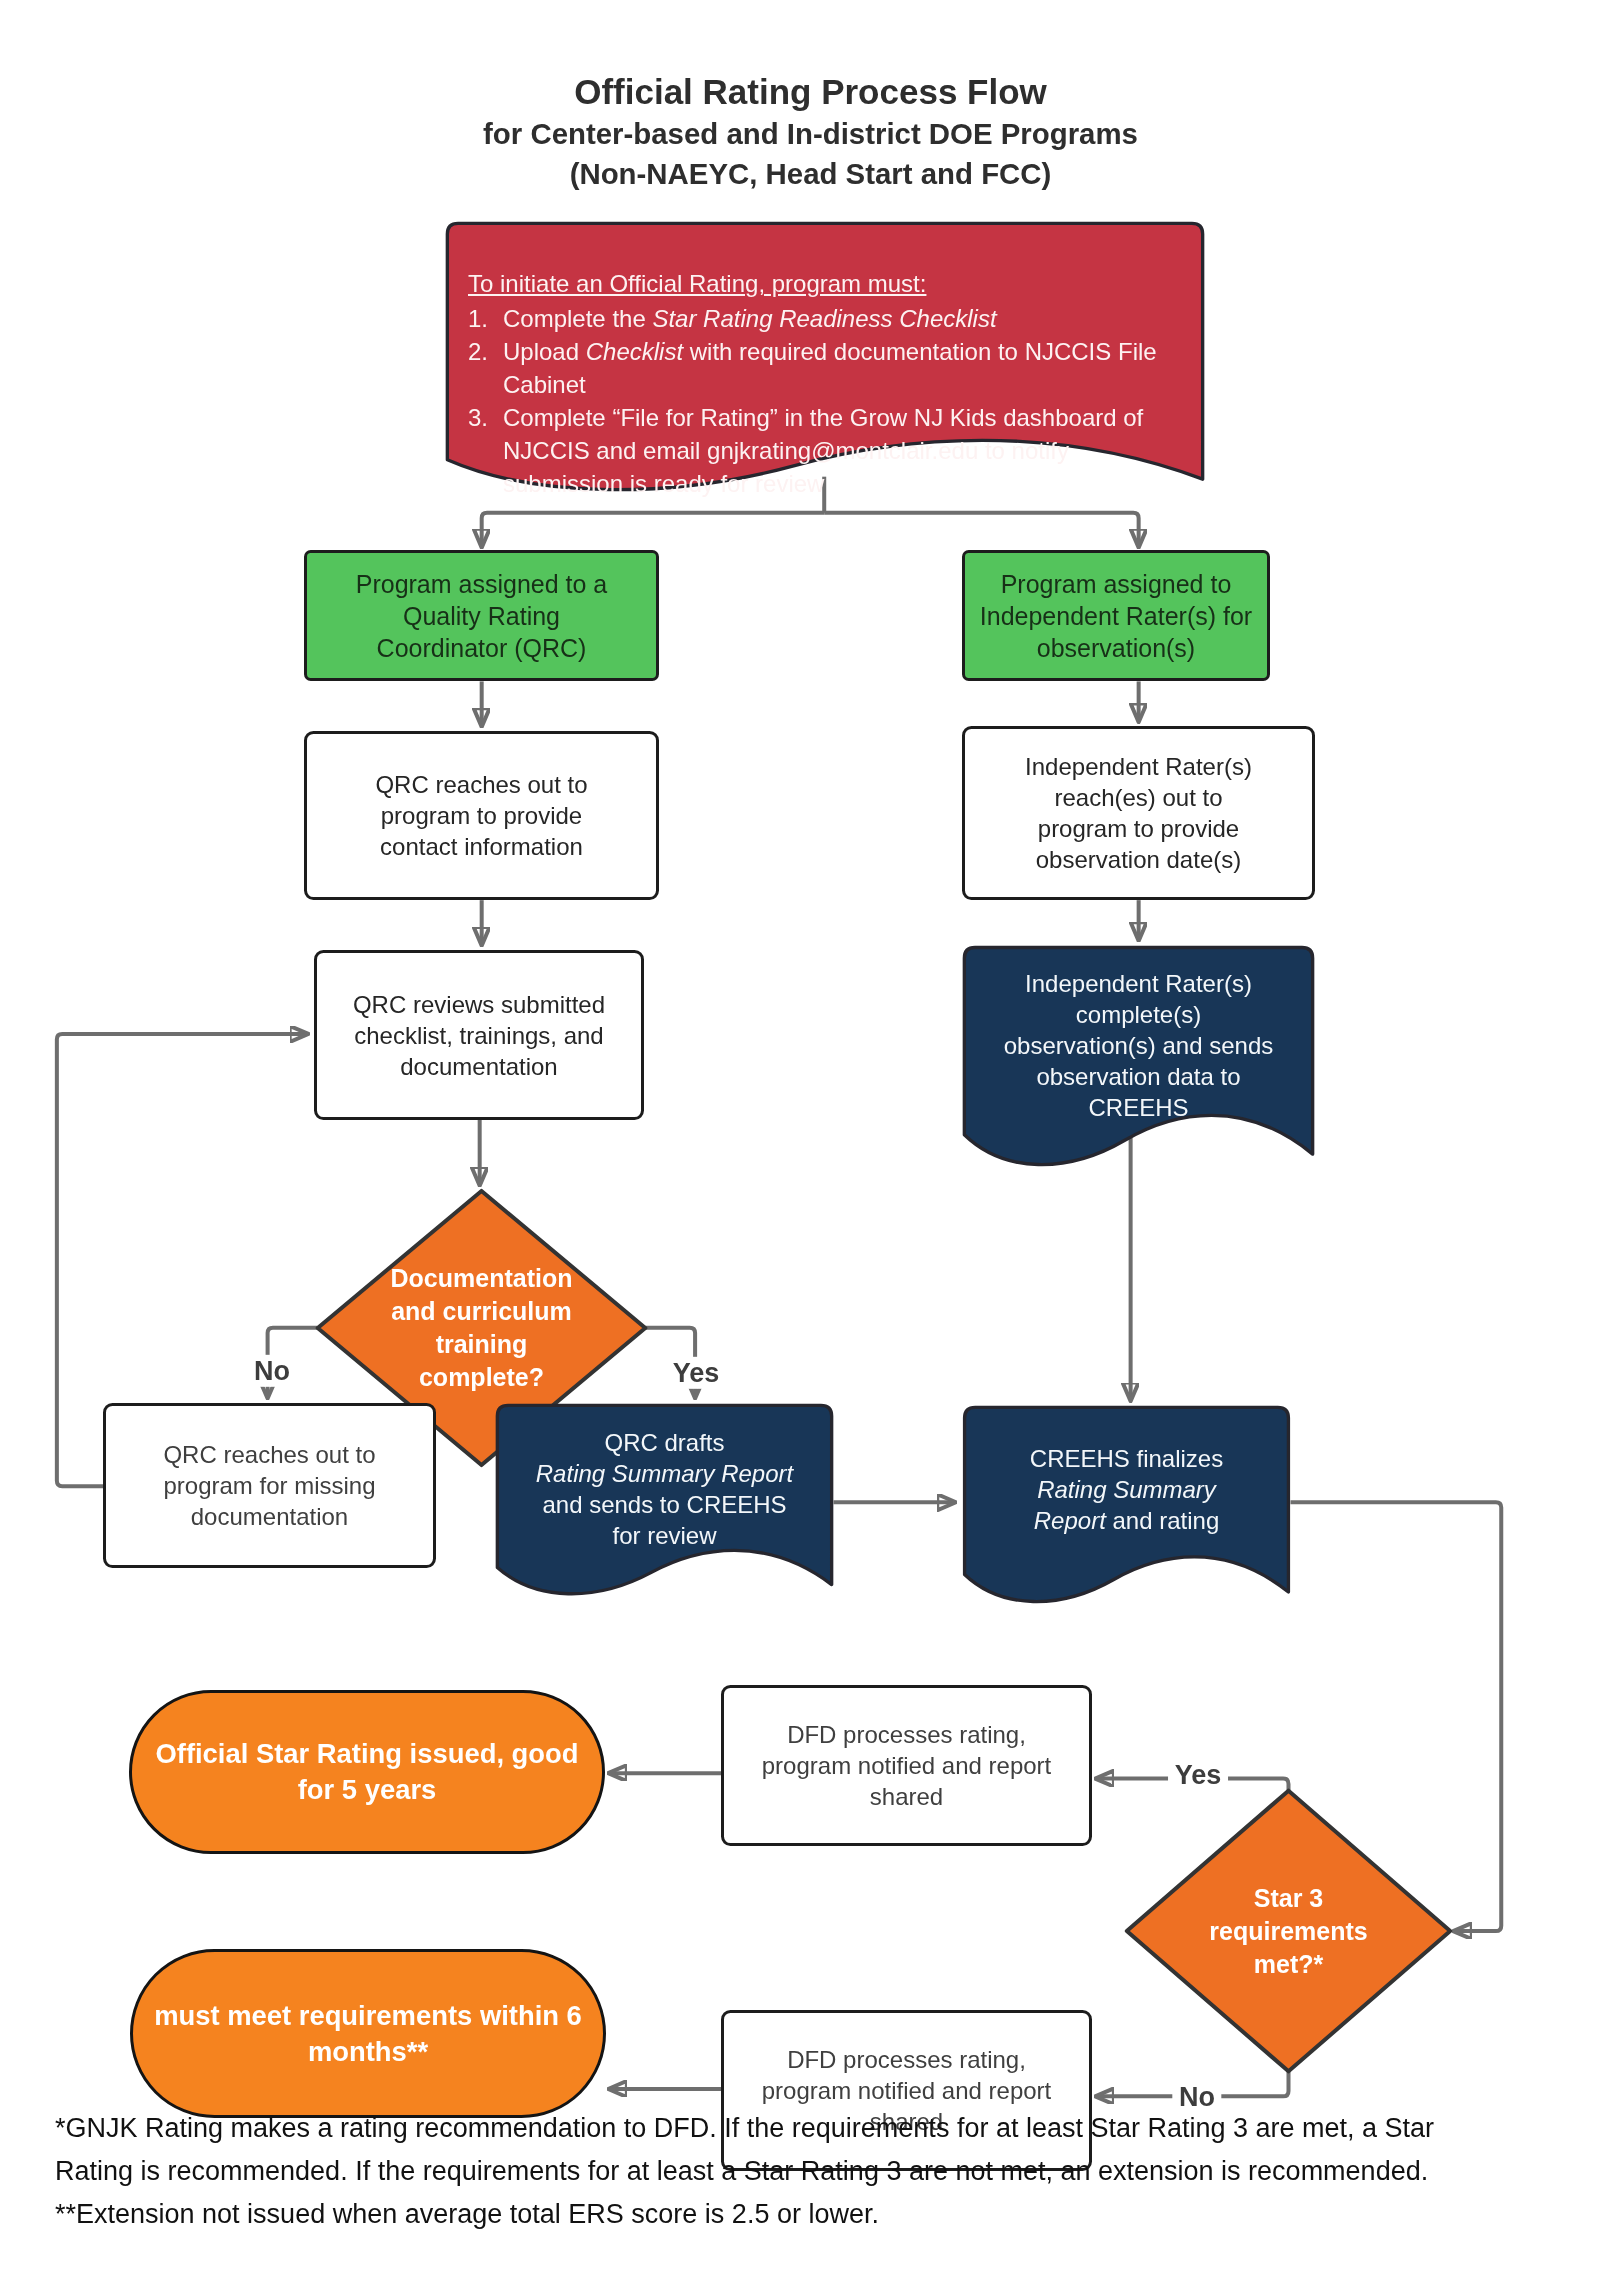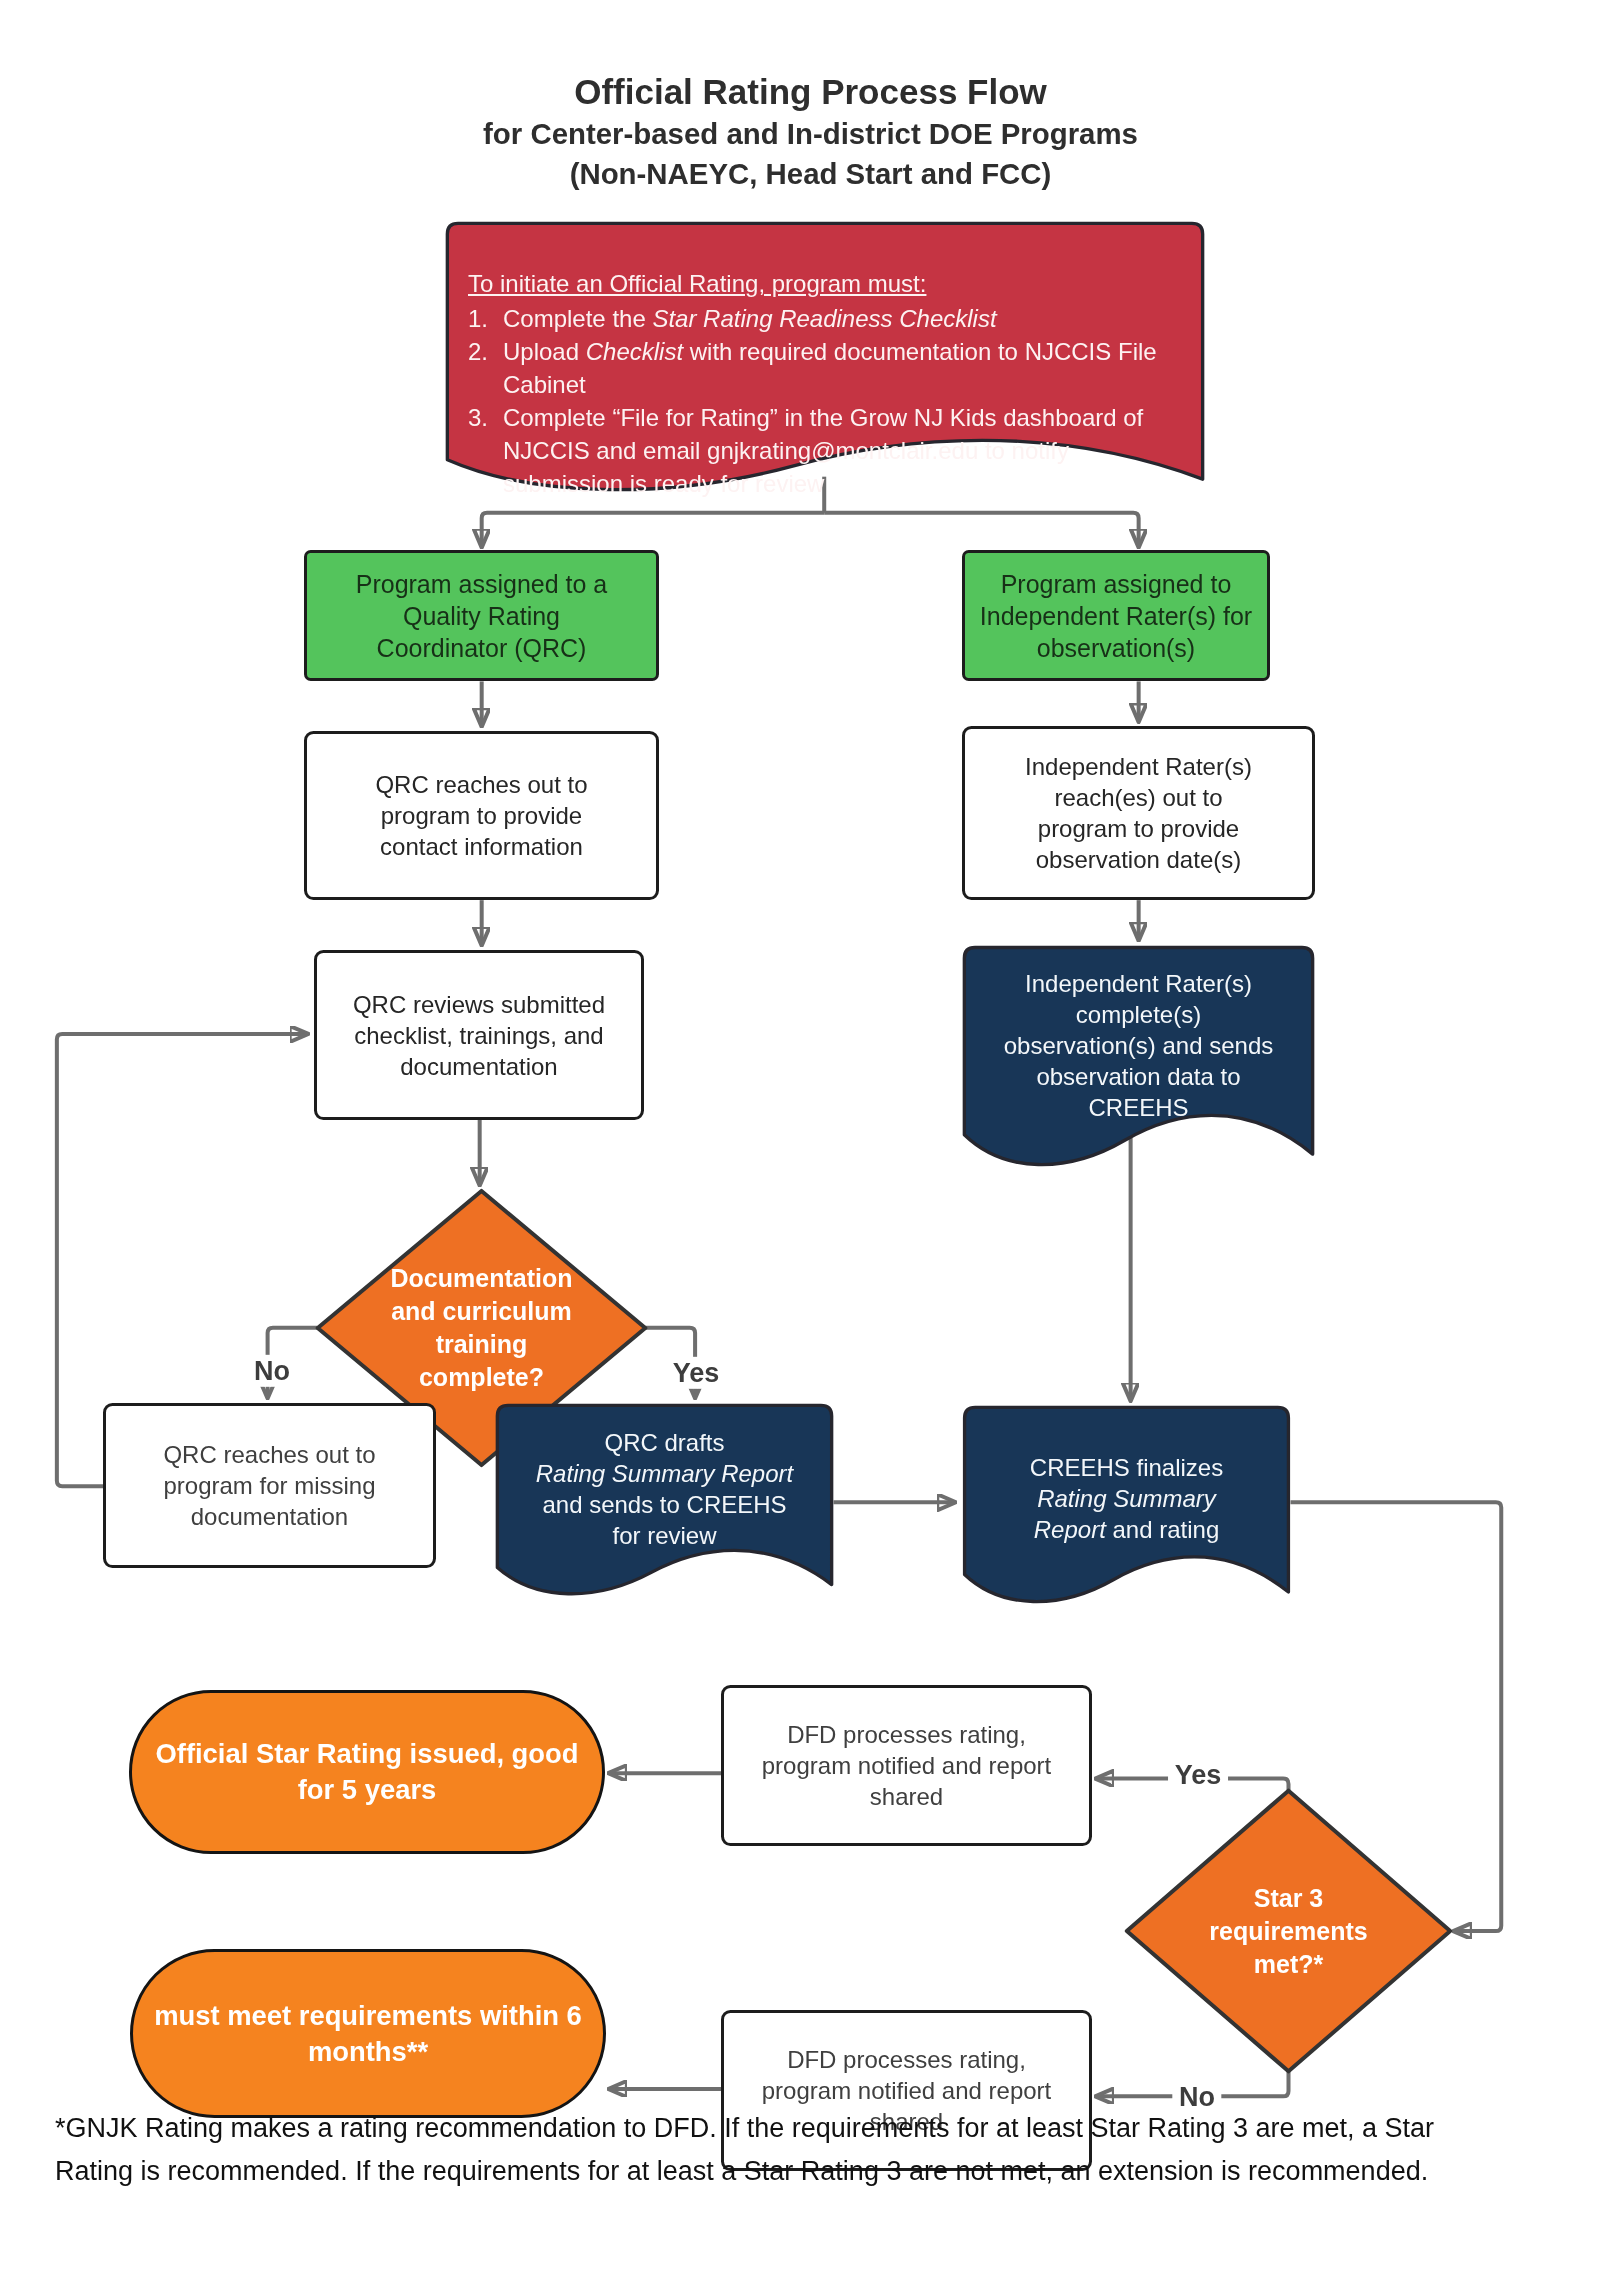--- a/index.html
+++ b/index.html
@@ -179,21 +179,21 @@
           <div>and sends to CREEHS</div>
           <div>for review</div>
         </div>
     </div>
   </div>
 
   <div class="doc navy" style="left:962px;top:1405px;width:329px;height:207px">
     <svg class="docshape" width="329" height="207" viewBox="0 0 492 310">
         <path d="M 3.5 253.8 C 59.04 306.5 147.6 306.5 226.32000000000002 261.705 C 295.2 222.18 393.6 203.735 488.5 280.15 L 488.5 19.5 Q 488.5 3.5 472.5 3.5 L 19.5 3.5 Q 3.5 3.5 3.5 19.5 Z"></path>
       </svg>
-    <div class="doc-content doc-center" style="width:329px;height:167px;padding-top:10px">
+    <div class="doc-content doc-center" style="width:329px;height:167px;padding-top:1px">
       <div>
           <div>CREEHS finalizes</div>
           <div><span class="it">Rating Summary</span></div>
           <div><span class="it">Report</span><span> and rating</span></div>
         </div>
     </div>
   </div>
 
   <div class="node rect gray-text" style="left:721px;top:1685px;width:371px;height:161px">
     <div>
@@ -237,16 +237,17 @@
   </div>
 
   <span class="edge-label" style="left:272px;top:1371px">No</span>
   <span class="edge-label" style="left:696px;top:1373px">Yes</span>
   <span class="edge-label" style="left:1198px;top:1775px">Yes</span>
   <span class="edge-label" style="left:1197px;top:2097px">No</span>
 
   <div class="footnote">
     <div>*GNJK Rating makes a rating recommendation to DFD. If the requirements for at least Star Rating 3 are met, a Star</div>
     <div>Rating is recommended. If the requirements for at least a Star Rating 3 are not met, an extension is recommended.</div>
+    <div>**Extension not issued when average total ERS score is 2.5 or lower.</div>
   </div>
 
 </div>
 
 
 </body></html>

